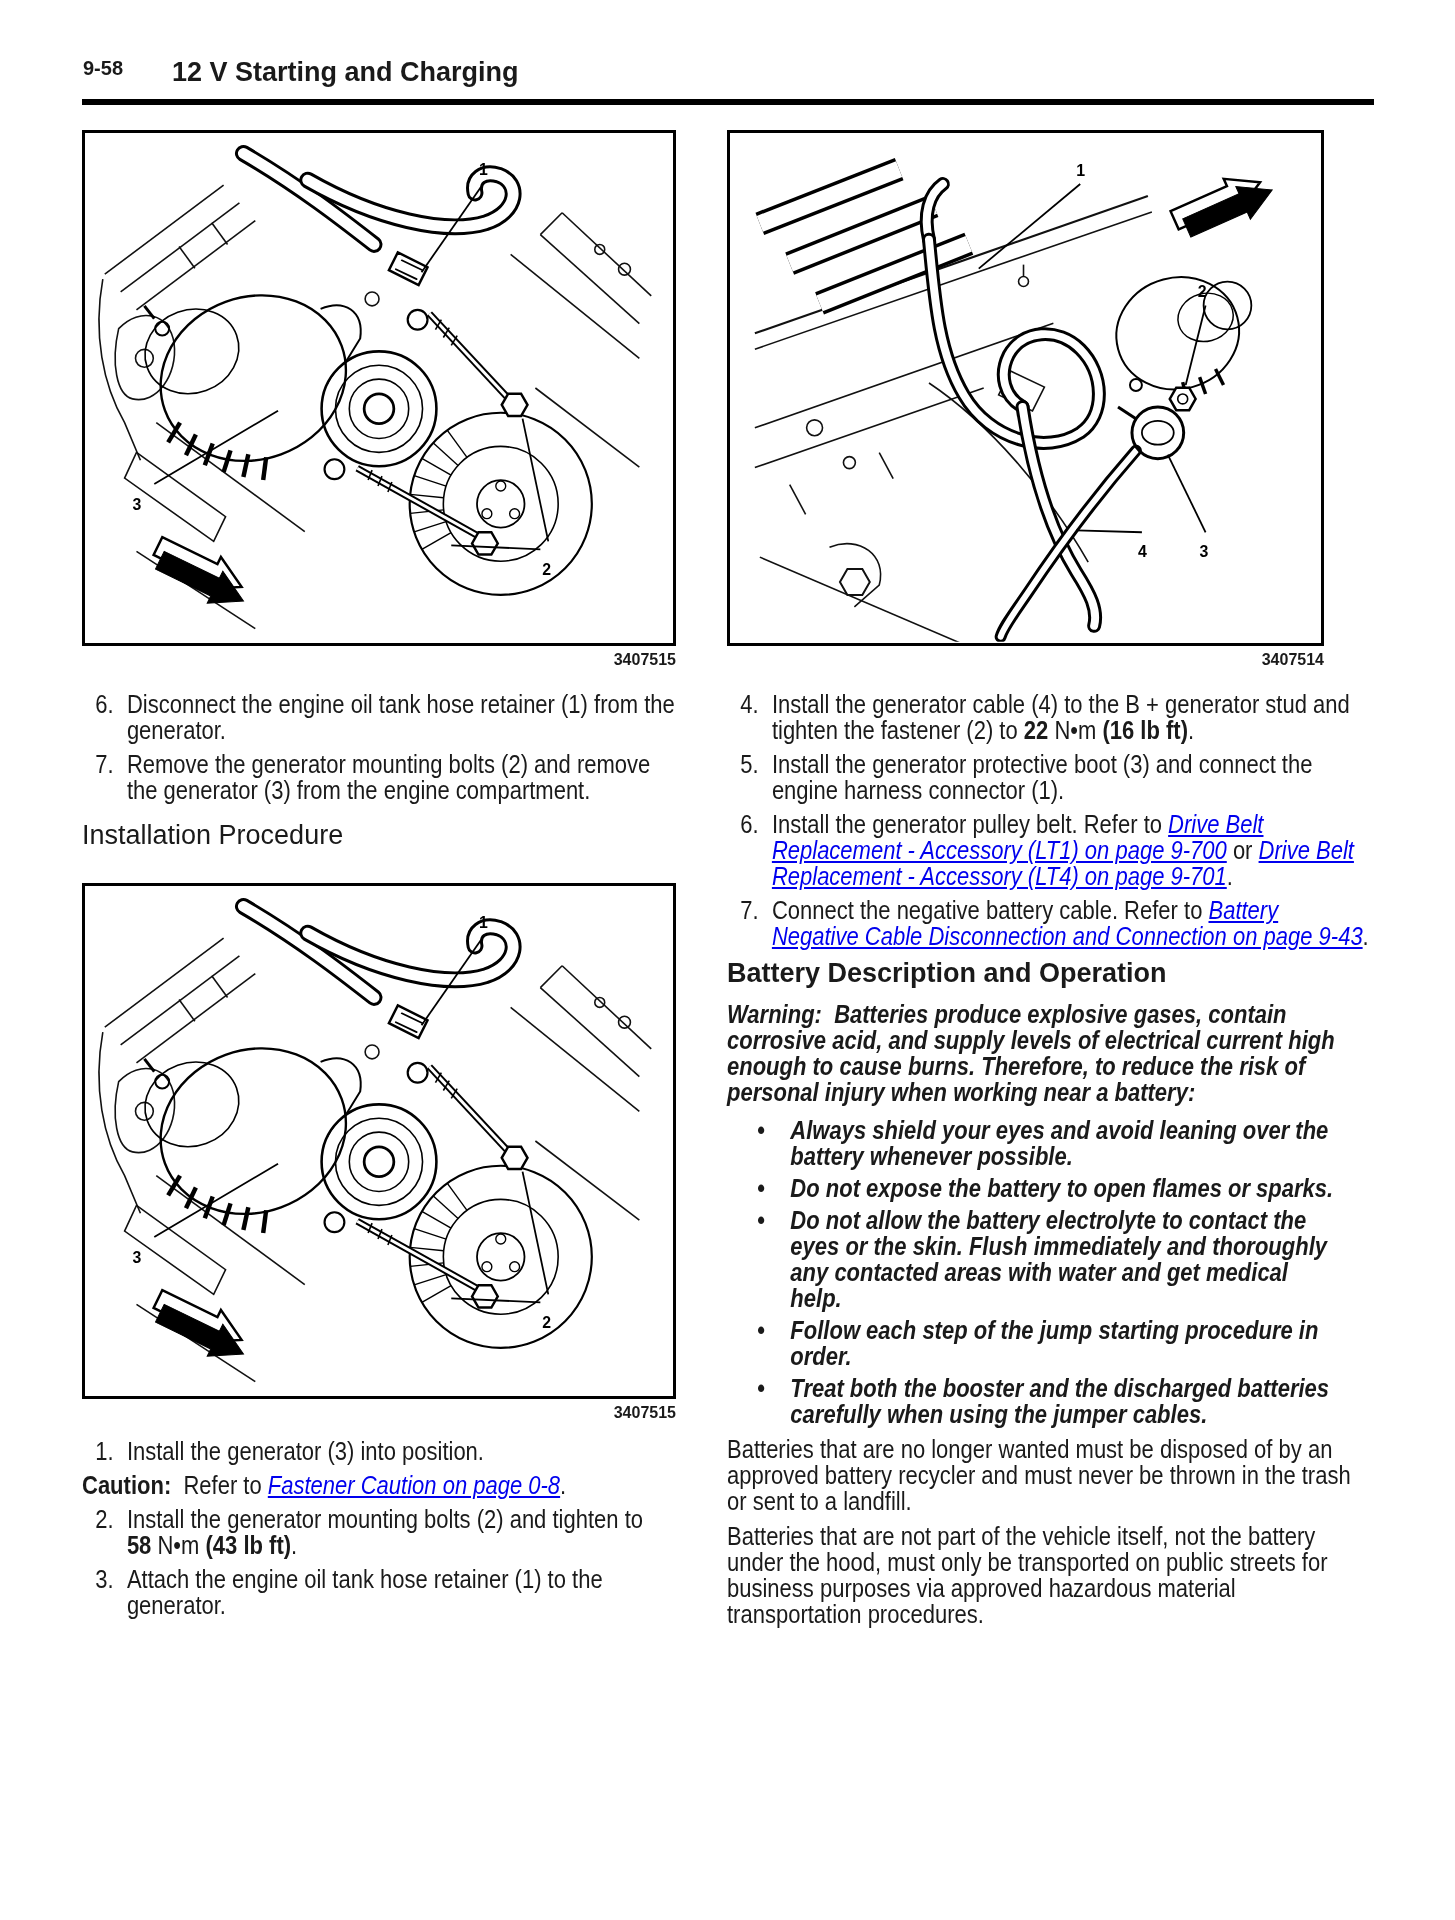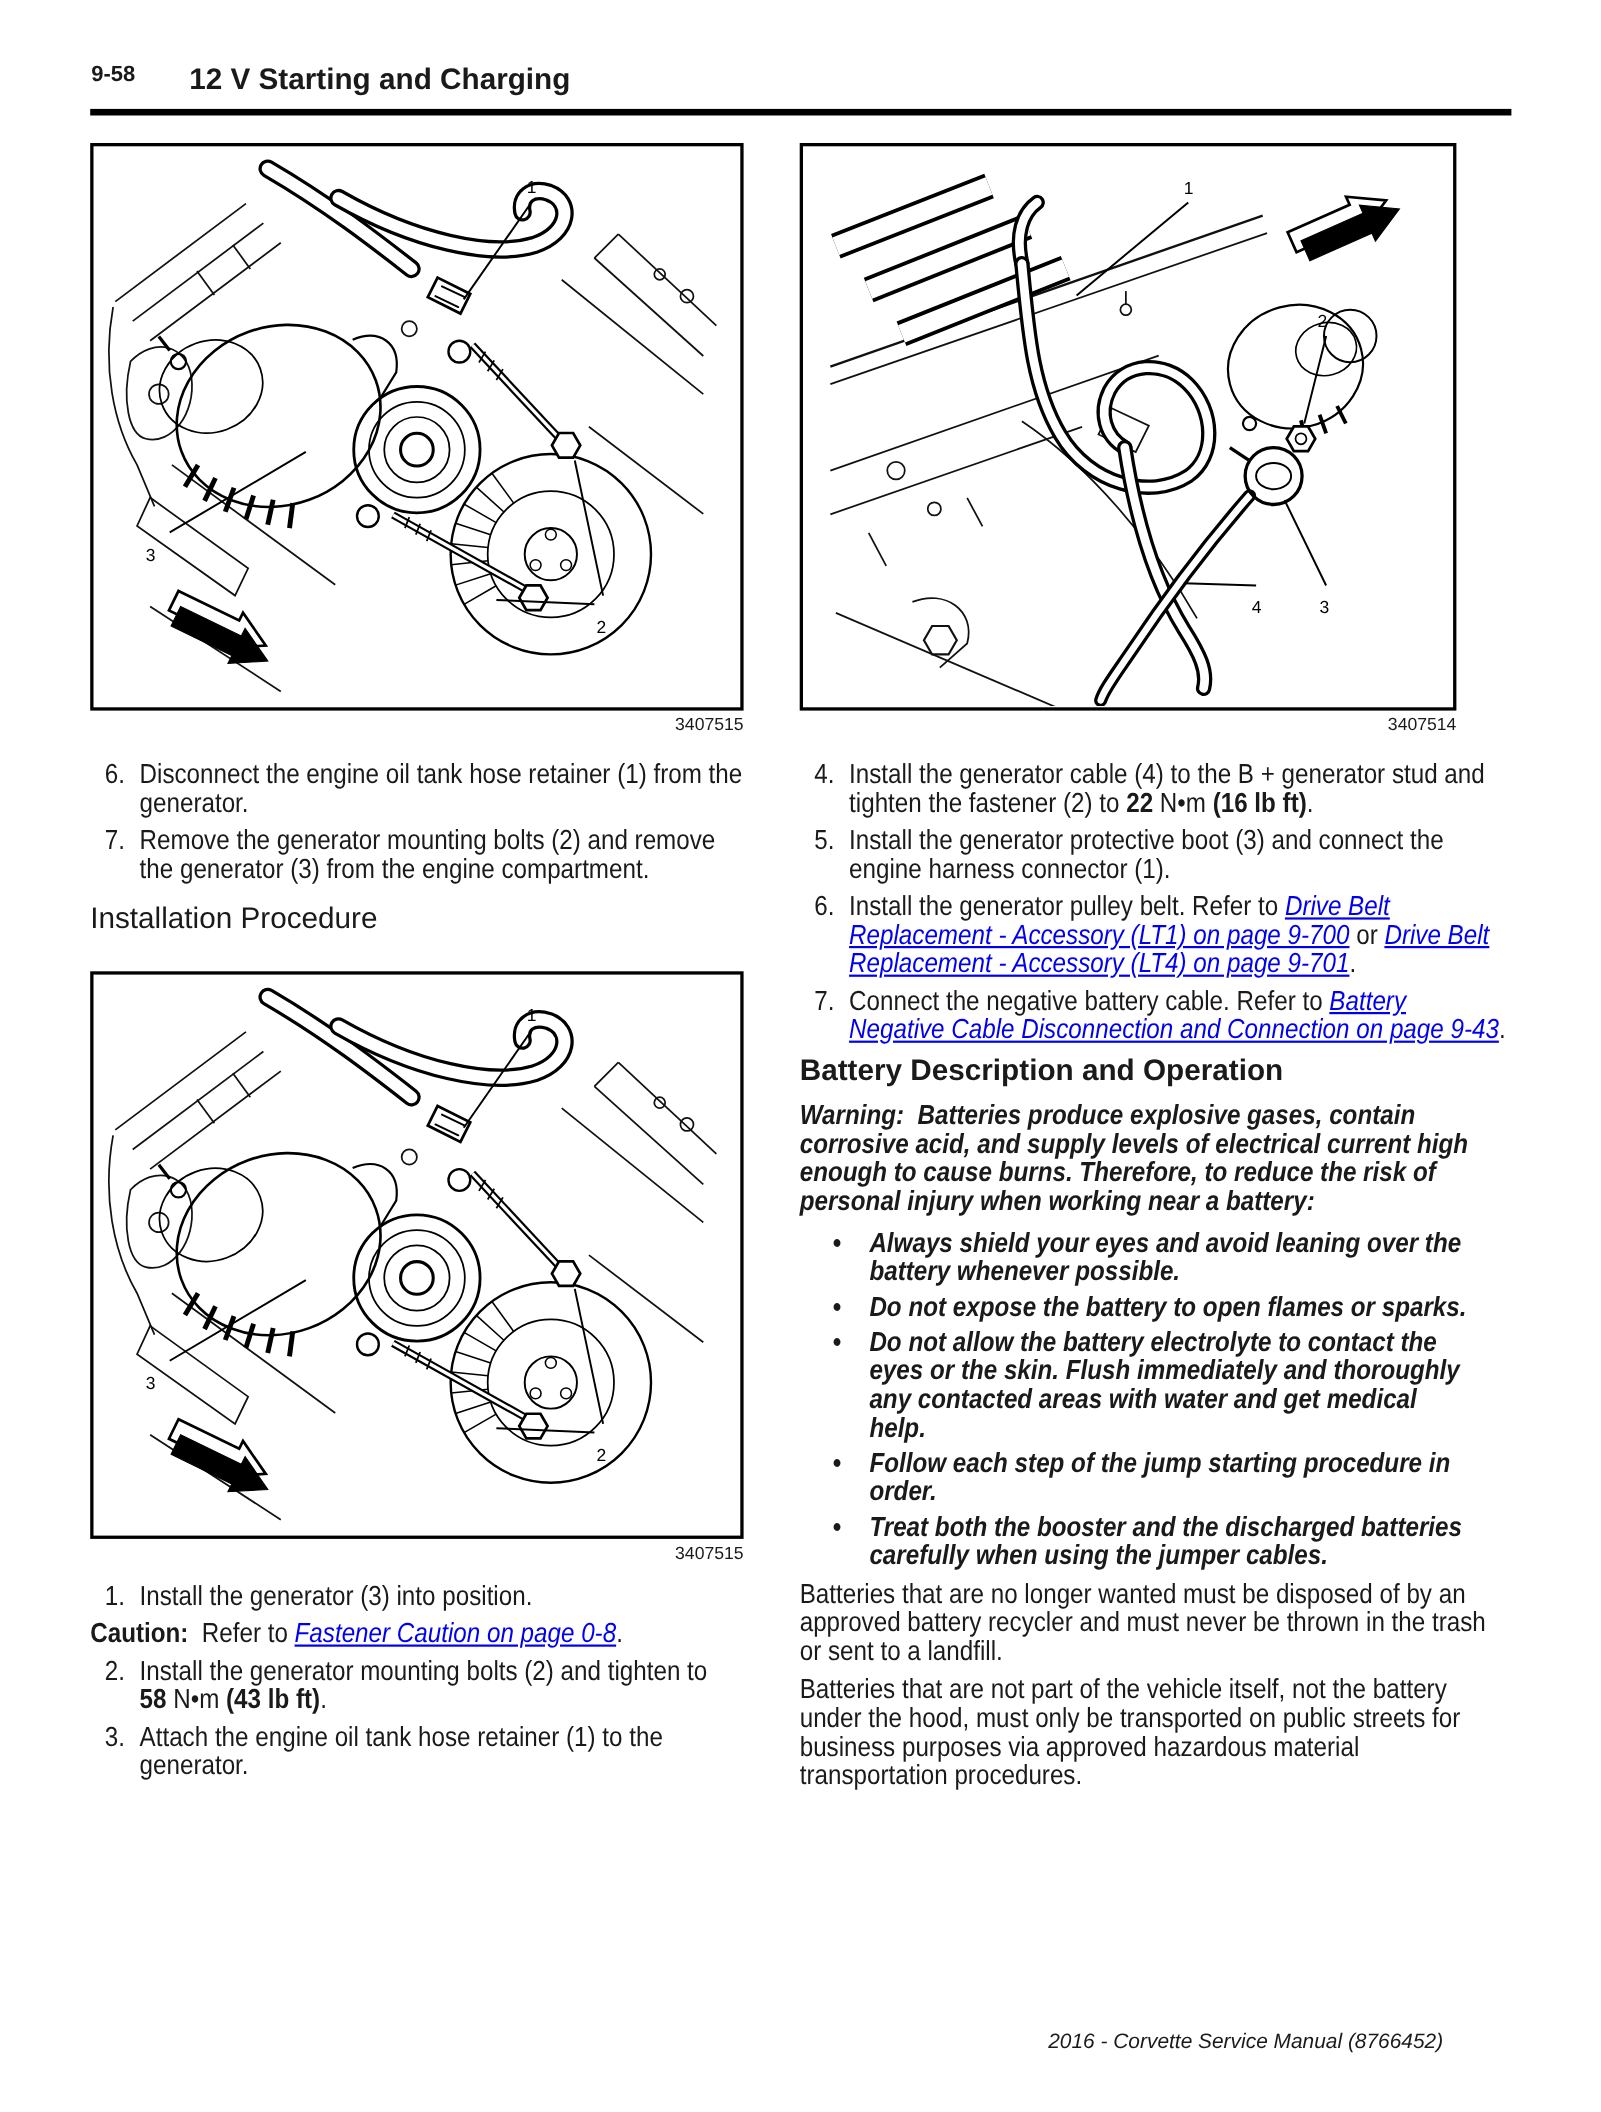--- a/index.html
+++ b/index.html
@@ -11,21 +11,21 @@
   .page{position:absolute;inset:0;}
   
   .pagenum{position:absolute;left:83px;top:57px;font-size:20px;font-weight:bold;}
   .htitle{position:absolute;left:172px;top:57px;font-size:27px;font-weight:bold;}
   .hrule{position:absolute;left:82px;top:99px;width:1292px;height:6px;background:#000;}
   
   .col{position:absolute;top:130px;}
   .col-left{left:82px;width:594px;}
   .col-right{left:727px;width:642px;}
   
-  figure{margin:0;padding:0;}
+  figure{margin:0;padding:0;font-weight:bold;}
   .fig-frame{border:3px solid #000;height:510px;background:#fff;}
   .fig-frame svg{display:block;width:100%;height:100%;}
   .fig-number{text-align:right;font-size:16px;margin-top:5px;line-height:18px;color:#1a1a1a;}
   
   .xcond{transform:scaleX(0.88);transform-origin:left top;}
   
   .steps{list-style:none;margin:22px 0 0 0;padding:0;}
   .step{display:flex;font-size:25px;line-height:26px;margin:0 0 8px 0;}
   .col-left .step,.col-left .caution{width:675px;}
   .col-right .step{width:730px;}
@@ -340,14 +340,13 @@
       <li class="bullet xcond">
         <span class="bullet-dot">•</span>
         <span class="bullet-text">Treat both the booster and the discharged batteries carefully when using the jumper cables.</span>
       </li>
     </ul>
 
     <p class="para xcond">Batteries that are no longer wanted must be disposed of by an approved battery recycler and must never be thrown in the trash or sent to a landfill.</p>
     <p class="para xcond">Batteries that are not part of the vehicle itself, not the battery under the hood, must only be transported on public streets for business purposes via approved hazardous material transportation procedures.</p>
   </div>
 
-  <div class="footer">2016 - Corvette Service Manual (8766452)</div>
 </div>
 
 </body></html>

